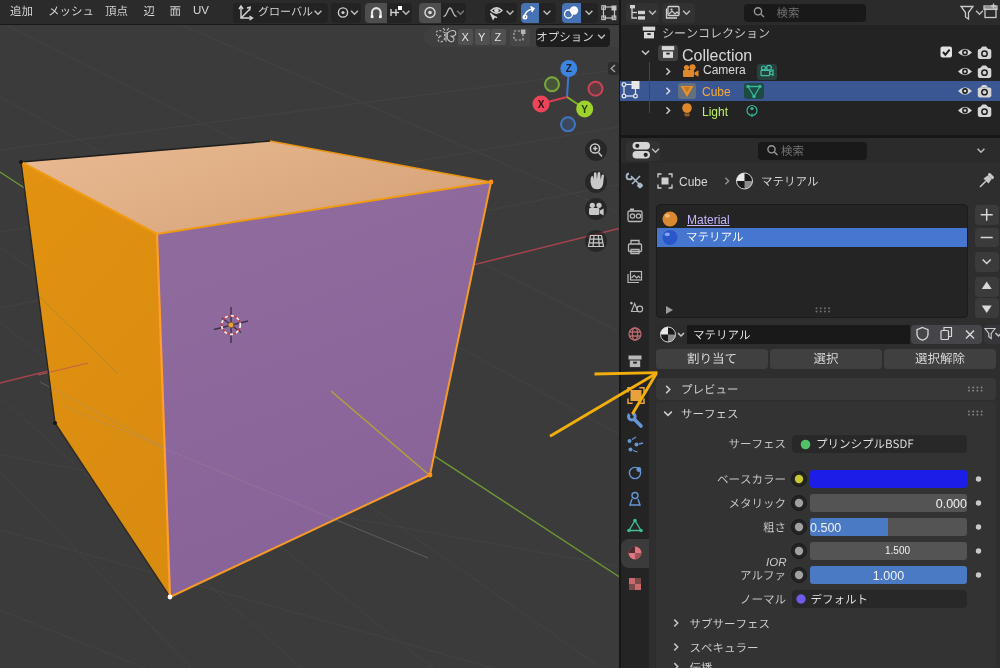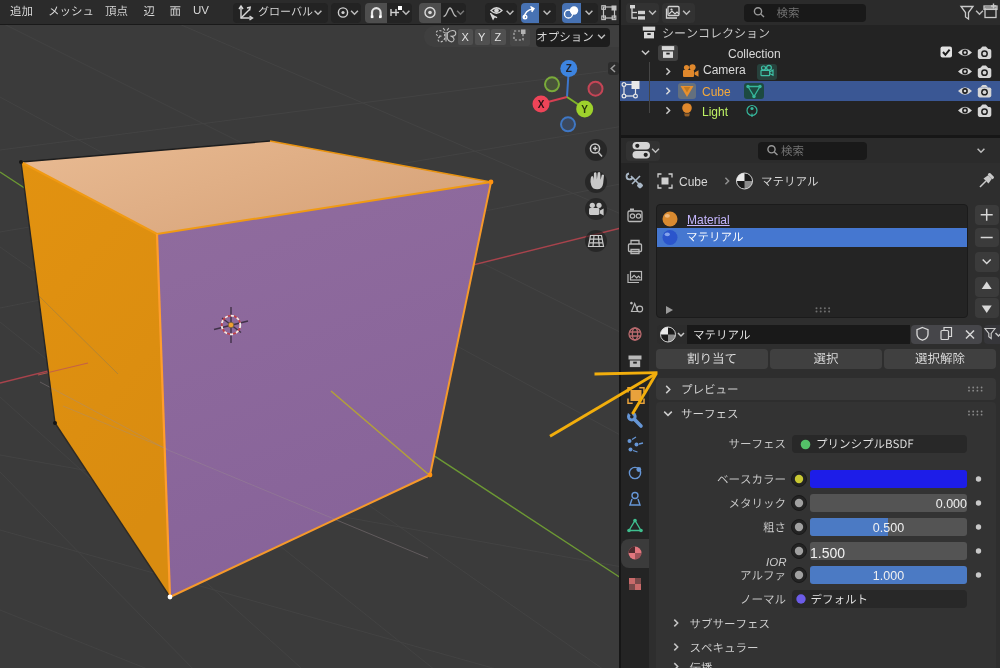--- a/index.html
+++ b/index.html
@@ -129,21 +129,21 @@
 <div class="t" style="left:494.5px;top:31px;font-size:11px;color:#e3e3e3;">Z</div>
 <div class="a" style="left:510px;top:28.5px;width:20px;height:17px;background:#464646;border-radius:2px"></div>
 <div class="a" style="left:536px;top:27.5px;width:74px;height:19px;background:#1d1d1d;border-radius:4px"></div>
 <div class="a" style="left:619px;top:0px;width:2px;height:668px;background:#161616"></div>
 <div class="a" style="left:621px;top:0px;width:379px;height:25px;background:#2b2b2b"></div>
 <div class="a" style="left:621px;top:25px;width:379px;height:110px;background:#232323"></div>
 <div class="a" style="left:626px;top:2.5px;width:33px;height:20px;background:#323232;border-radius:4px"></div>
 <div class="a" style="left:662px;top:2.5px;width:33px;height:20px;background:#323232;border-radius:4px"></div>
 <div class="a" style="left:744px;top:3.5px;width:122px;height:18px;background:#191919;border-radius:4px"></div>
 <div class="a" style="left:620px;top:81px;width:380px;height:19.7px;background:#3a5794"></div>
-<div class="t" style="left:682px;top:46.8px;font-size:12px;color:#d9d9d9;margin-left:46px;">Collection</div>
+<div class="t" style="left:682px;top:46.8px;font-size:16px;color:#d9d9d9;">Collection</div>
 <div class="t" style="left:703px;top:63px;font-size:12px;color:#d9d9d9;">Camera</div>
 <div class="t" style="left:702px;top:85.3px;font-size:12px;color:#f3a93c;">Cube</div>
 <div class="t" style="left:702px;top:104.8px;font-size:12px;color:#bef264;">Light</div>
 <div class="a" style="left:658px;top:44.5px;width:20px;height:16px;background:#404040;border-radius:3px"></div>
 <div class="a" style="left:757px;top:63.5px;width:20px;height:16px;background:#27413c;border-radius:3px"></div>
 <div class="a" style="left:744px;top:83px;width:20px;height:16px;background:#1d4a41;border-radius:3px"></div>
 <div class="a" style="left:621px;top:135px;width:379px;height:3px;background:#161616"></div>
 <div class="a" style="left:621px;top:138px;width:379px;height:25px;background:#2b2b2b"></div>
 <div class="a" style="left:621px;top:163px;width:28px;height:505px;background:#242424"></div>
 <div class="a" style="left:649px;top:163px;width:351px;height:505px;background:#2e2e2e"></div>
@@ -173,22 +173,22 @@
 <div class="a" style="left:792px;top:435px;width:175px;height:18px;background:#282828;border-radius:4px"></div>
 <div class="a" style="left:810px;top:470px;width:157px;height:18px;background:#1d1de8;border-radius:3px"></div>
 <div class="a" style="left:810px;top:494px;width:157px;height:18px;background:#545454;border-radius:3px"></div>
 <div class="a" style="left:810px;top:518px;width:157px;height:18px;background:#545454;border-radius:3px"></div>
 <div class="a" style="left:810px;top:518px;width:77.5px;height:18px;background:#4b7ac4;border-radius:3px 0 0 3px"></div>
 <div class="a" style="left:810px;top:542px;width:157px;height:18px;background:#545454;border-radius:3px"></div>
 <div class="a" style="left:810px;top:566px;width:157px;height:18px;background:#4b7ac4;border-radius:3px"></div>
 <div class="a" style="left:792px;top:590px;width:175px;height:18px;background:#282828;border-radius:4px"></div>
 <div class="t" style="left:766px;top:556px;font-size:11.5px;color:#c9c9c9;font-style:italic;">IOR</div>
 <div class="t" style="left:810px;top:497px;width:157px;text-align:right;font-size:12.5px;color:#f0f0f0">0.000</div>
-<div class="t" style="left:810px;top:521px;width:157px;text-align:center;font-size:12.5px;color:#f0f0f0">0.500</div>
-<div class="t" style="left:810px;top:545px;width:175px;text-align:left;font-size:14px;color:#f0f0f0">1.500</div>
+<div class="t" style="left:810px;top:521px;width:157px;text-align:left;font-size:12.5px;color:#f0f0f0">0.500</div>
+<div class="t" style="left:810px;top:545px;width:175px;text-align:center;font-size:10px;color:#f0f0f0">1.500</div>
 <div class="t" style="left:810px;top:569px;width:157px;text-align:center;font-size:12.5px;color:#f0f0f0">1.000</div>
 <svg class="a" style="left:0;top:0;z-index:30;pointer-events:none" width="1000" height="668">
     <g stroke="#d8d8d8" stroke-width="1.4" fill="none">
       <path d="M241 7 v11 h11"></path>
       <path d="M241 18 l8.5 -8.5"></path>
       <path d="M239 9 l2 -3 l2 3 M249.5 16 l3 2 l-3 2 M247 8 l3.2 -0.8 l-0.6 3.2"></path>
     </g>
     <path d="M314.6 10.8 l3.4 3.4 l3.4 -3.4" stroke="#bdbdbd" stroke-width="1.5" fill="none"></path>
     <circle cx="343" cy="12.5" r="4.6" fill="none" stroke="#d0d0d0" stroke-width="1.4"></circle>
     <circle cx="343" cy="12.5" r="1.6" fill="#d0d0d0"></circle>

